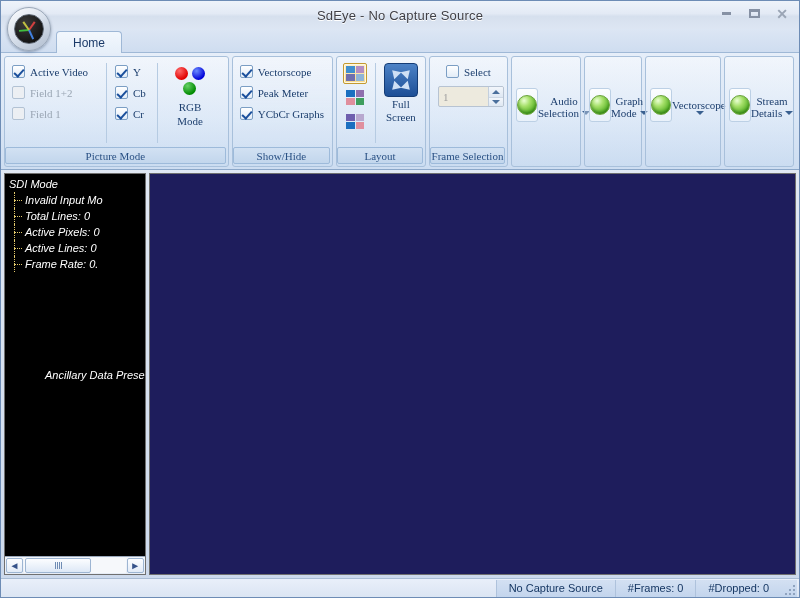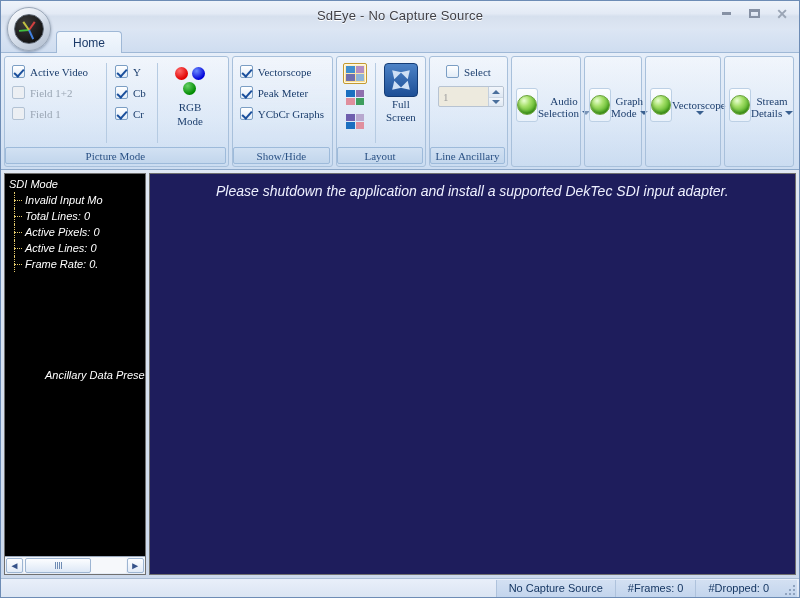--- a/index.html
+++ b/index.html
@@ -511,21 +511,21 @@
               <span class="spin-b">
                   <i class="tri-up"></i>
                 </span>
               <span class="spin-b">
                   <i class="tri-dn"></i>
                 </span>
             </span>
           </div>
         </div>
       </div>
-      <div class="group-label">Line Ancillary</div>
+      <div class="group-label">Frame Selection</div>
     </div>
 
     <div class="group orbgroup w70">
       <div class="group-body">
         <div class="orb-frame">
             <span class="orb"></span>
           </div>
         <div class="orb-label">
           <span class="ln">Audio</span>
           <span class="ln"><span>Selection</span><i class="caret"></i></span>
@@ -602,21 +602,20 @@
               <i></i>
             </div>
         </div>
         <div class="sc-arrow">
           <span class="gl">►</span>
         </div>
       </div>
     </div>
 
     <div id="canvas">
-      <div id="msg-sub">Please shutdown the application and install a supported DekTec SDI input adapter.</div>
     </div>
 
   </div>
 
   <div id="statusbar">
     <div id="status-left"></div>
     <div class="status-cell">No Capture Source</div>
     <div class="status-cell">#Frames: 0</div>
     <div class="status-cell">#Dropped: 0</div>
     <div id="grip">

